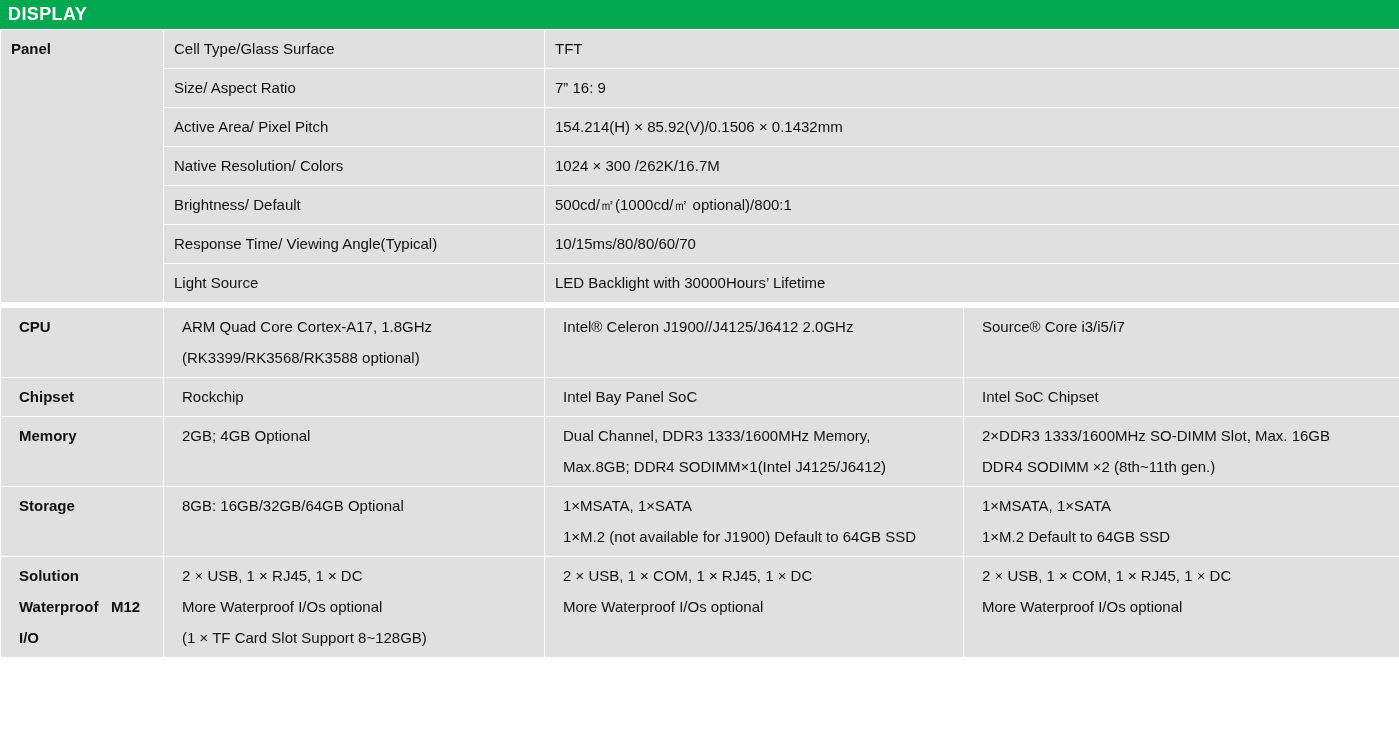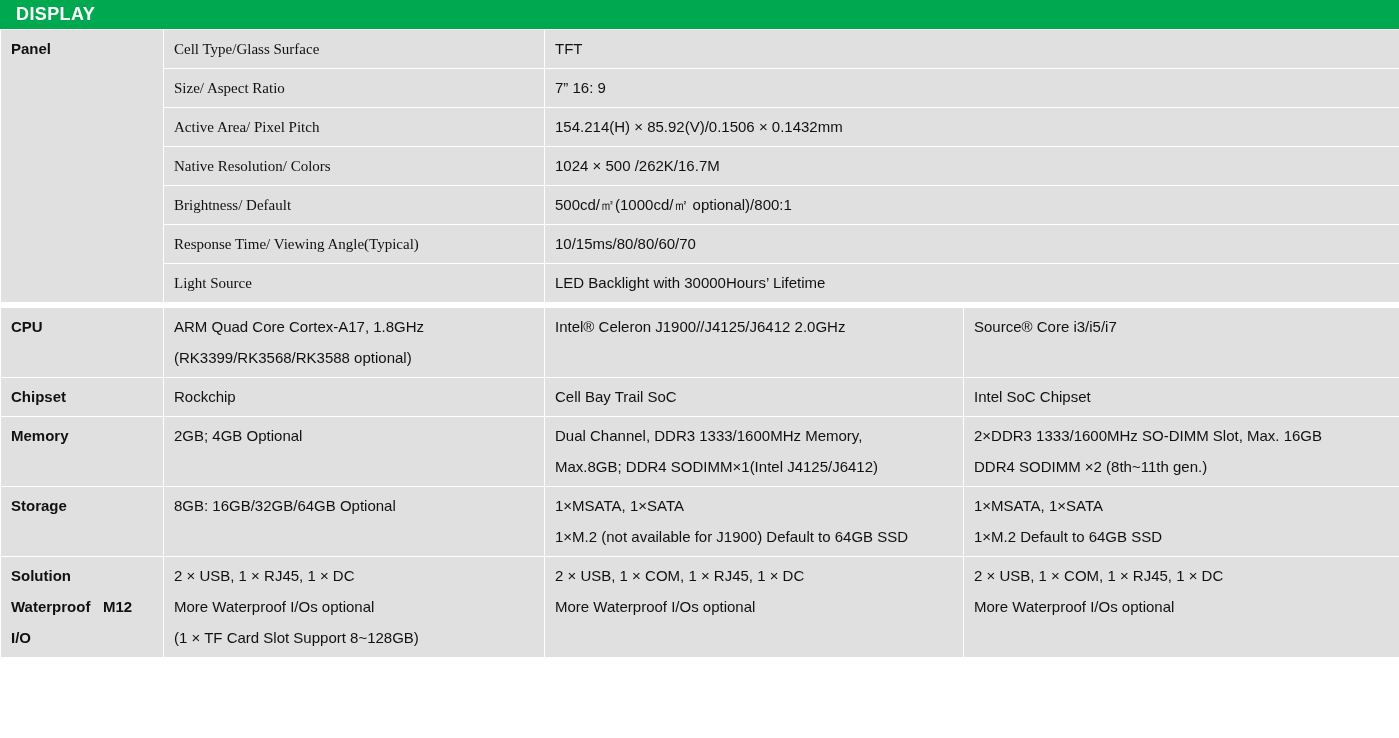--- a/index.html
+++ b/index.html
@@ -16,21 +16,21 @@
   .sheet {
     width: 1399px;
     position: relative;
   }
   .section-header {
     background: #00a84f;
     color: #ffffff;
     font-size: 18px;
     font-weight: bold;
     letter-spacing: 0.4px;
-    padding: 4px 0 5px 16px;
+    padding: 4px 0 5px 8px;
     line-height: 20px;
     height: 20px;
     box-sizing: content-box;
   }
   table {
     border-collapse: collapse;
     width: 1399px;
     table-layout: fixed;
   }
   td {
@@ -40,25 +40,25 @@
     line-height: 22px;
     padding: 8px 10px 8px 10px;
     background: #e0e0e0;
     color: #111111;
   }
   td.label {
     font-weight: bold;
   }
   td.sub {
     font-weight: normal;
-    font-family: Liberation Serif, serif;
   }
   .cell-line {
     display: block;
     white-space: pre-wrap;
+    margin-left: 8px;
   }
   .cell-line + .cell-line {
     margin-top: 9px;
   }
   
   .display-table col.c1 { width: 163px; }
   .display-table col.c2 { width: 381px; }
   .display-table col.c3 { width: 855px; }
   
   .system-table col.c1 { width: 163px; }
@@ -96,21 +96,21 @@
       <tr>
         <td class="sub">Size/ Aspect Ratio</td>
         <td>7” 16: 9</td>
       </tr>
       <tr>
         <td class="sub">Active Area/ Pixel Pitch</td>
         <td>154.214(H) × 85.92(V)/0.1506 × 0.1432mm</td>
       </tr>
       <tr>
         <td class="sub">Native Resolution/ Colors</td>
-        <td>1024 × 500 /262K/16.7M</td>
+        <td>1024 × 300 /262K/16.7M</td>
       </tr>
       <tr>
         <td class="sub">Brightness/ Default</td>
         <td>500cd/㎡(1000cd/㎡ optional)/800:1</td>
       </tr>
       <tr>
         <td class="sub">Response Time/ Viewing Angle(Typical)</td>
         <td>10/15ms/80/80/60/70</td>
       </tr>
       <tr>
@@ -149,21 +149,21 @@
       </tr>
 
       <tr>
         <td class="label">
           <span class="cell-line">Chipset</span>
         </td>
         <td>
           <span class="cell-line">Rockchip</span>
         </td>
         <td>
-          <span class="cell-line">Cell Bay Trail SoC</span>
+          <span class="cell-line">Intel Bay Panel SoC</span>
         </td>
         <td>
           <span class="cell-line">Intel SoC Chipset</span>
         </td>
       </tr>
 
       <tr>
         <td class="label">
           <span class="cell-line">Memory</span>
         </td>

